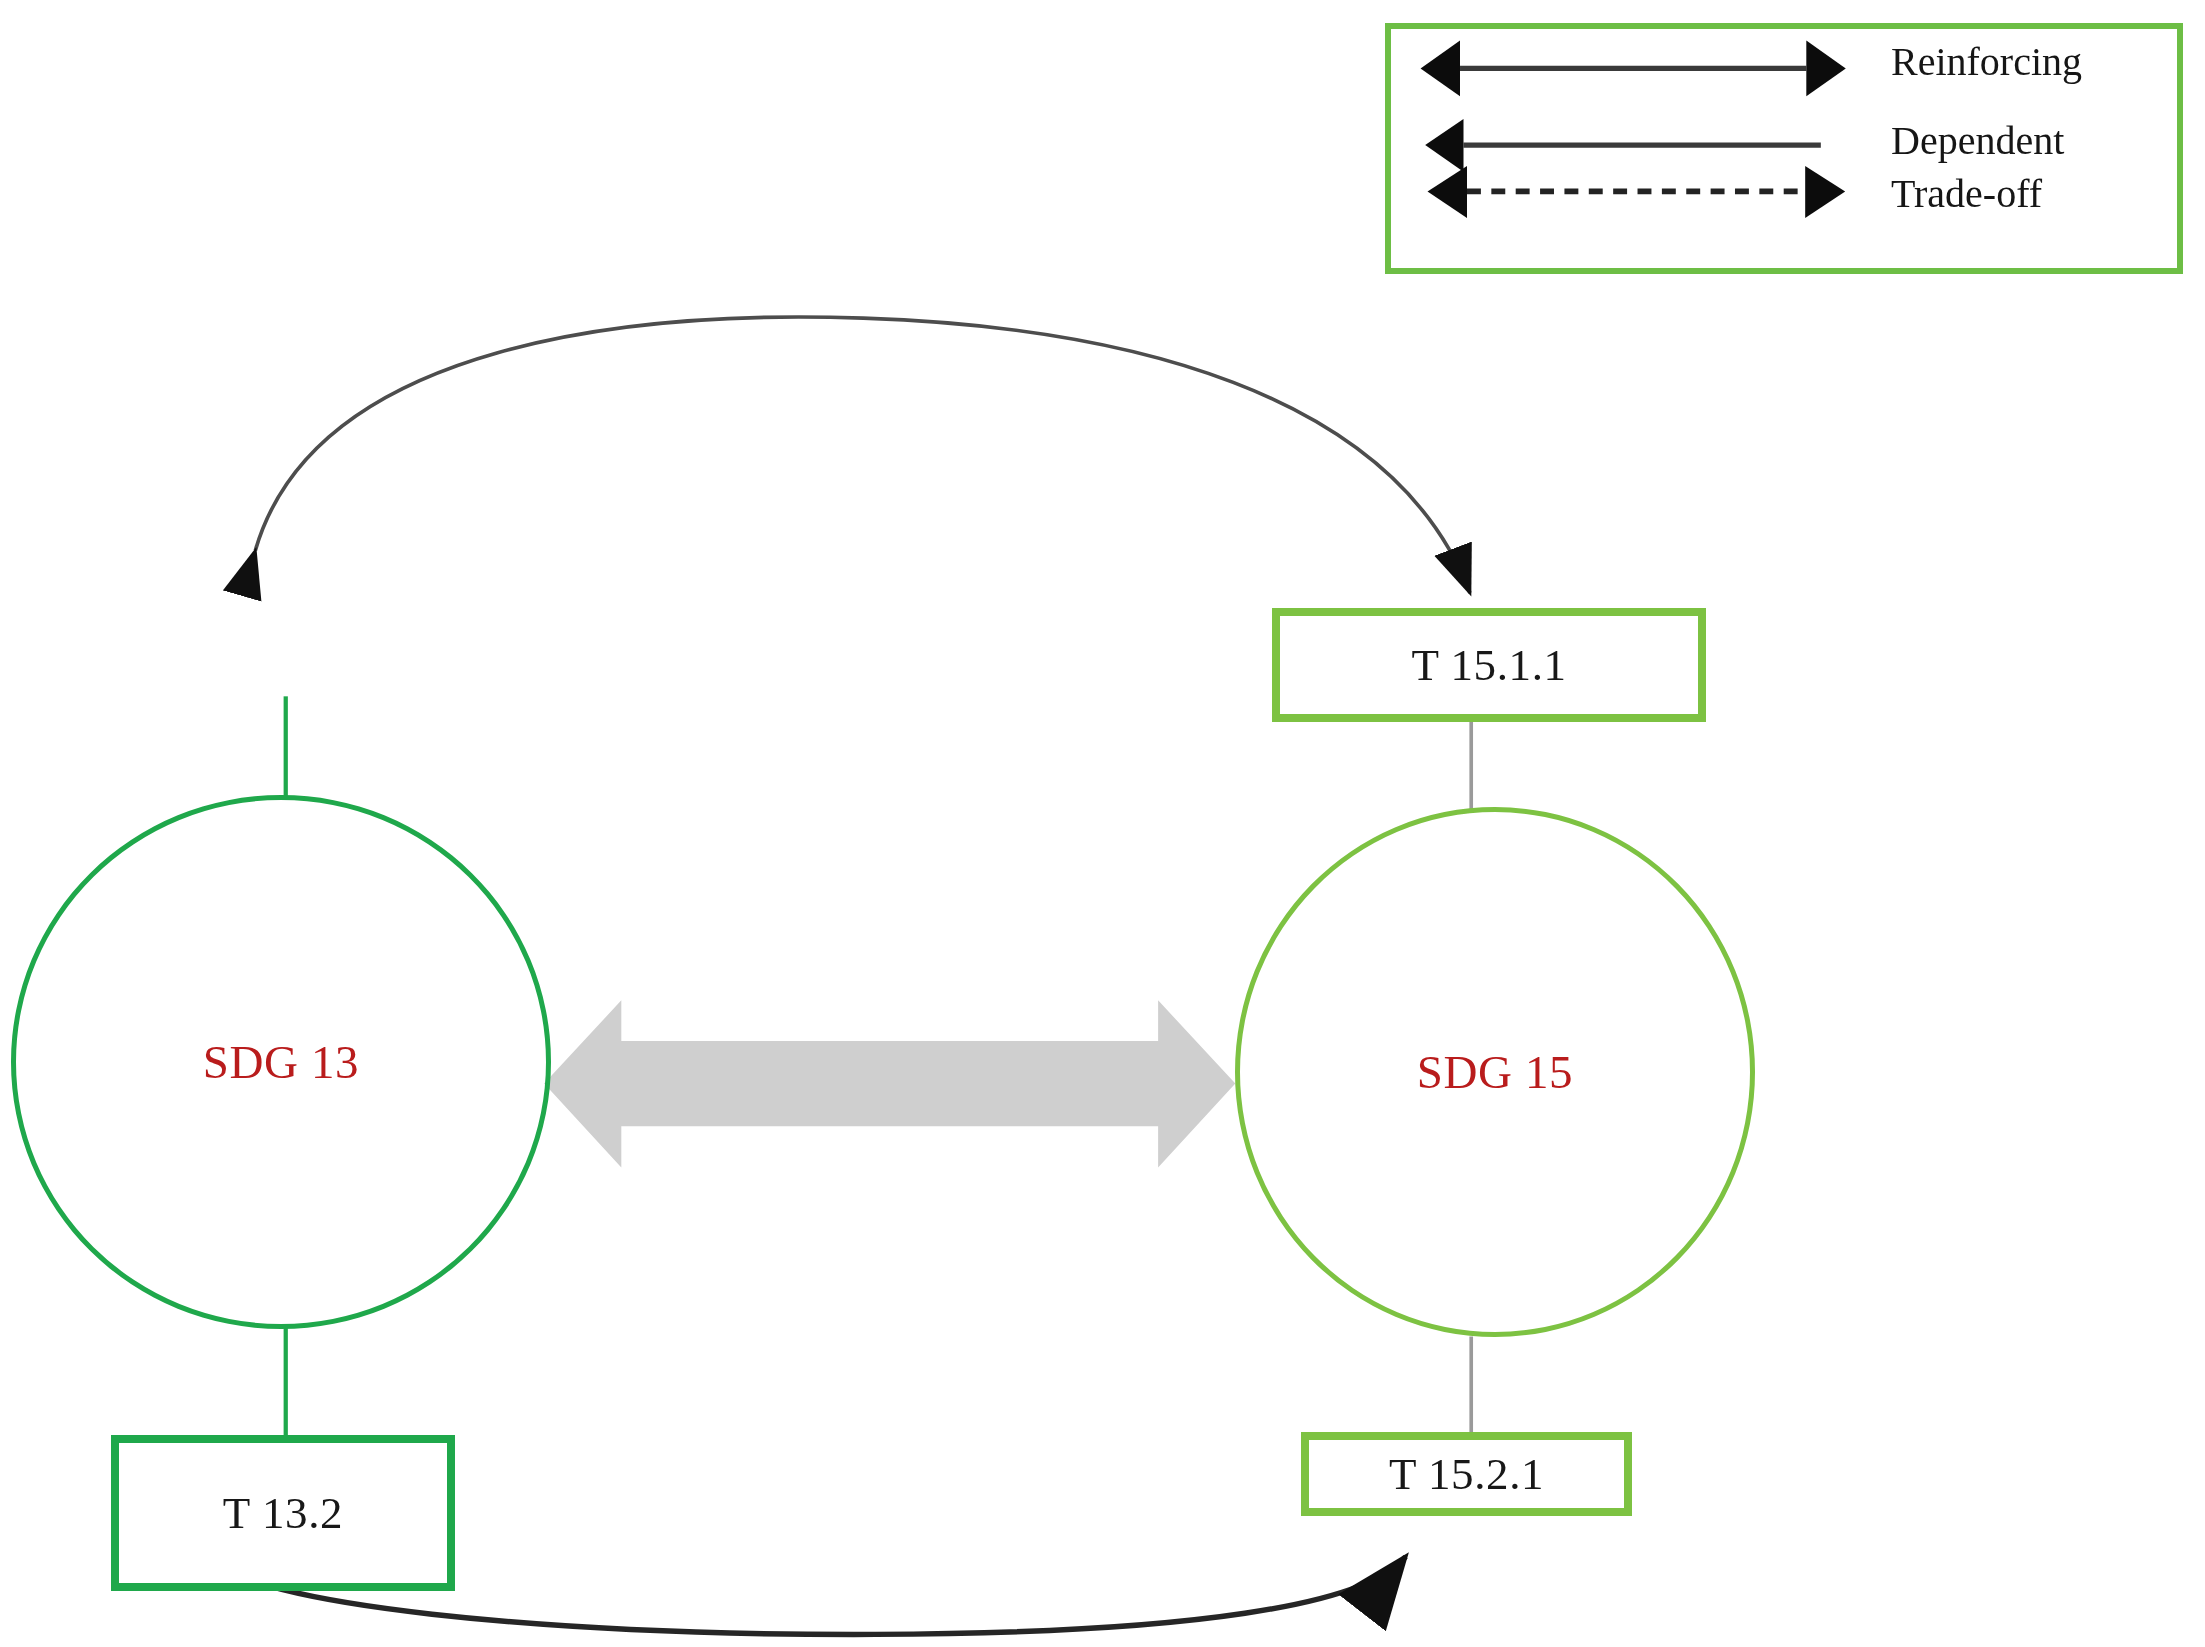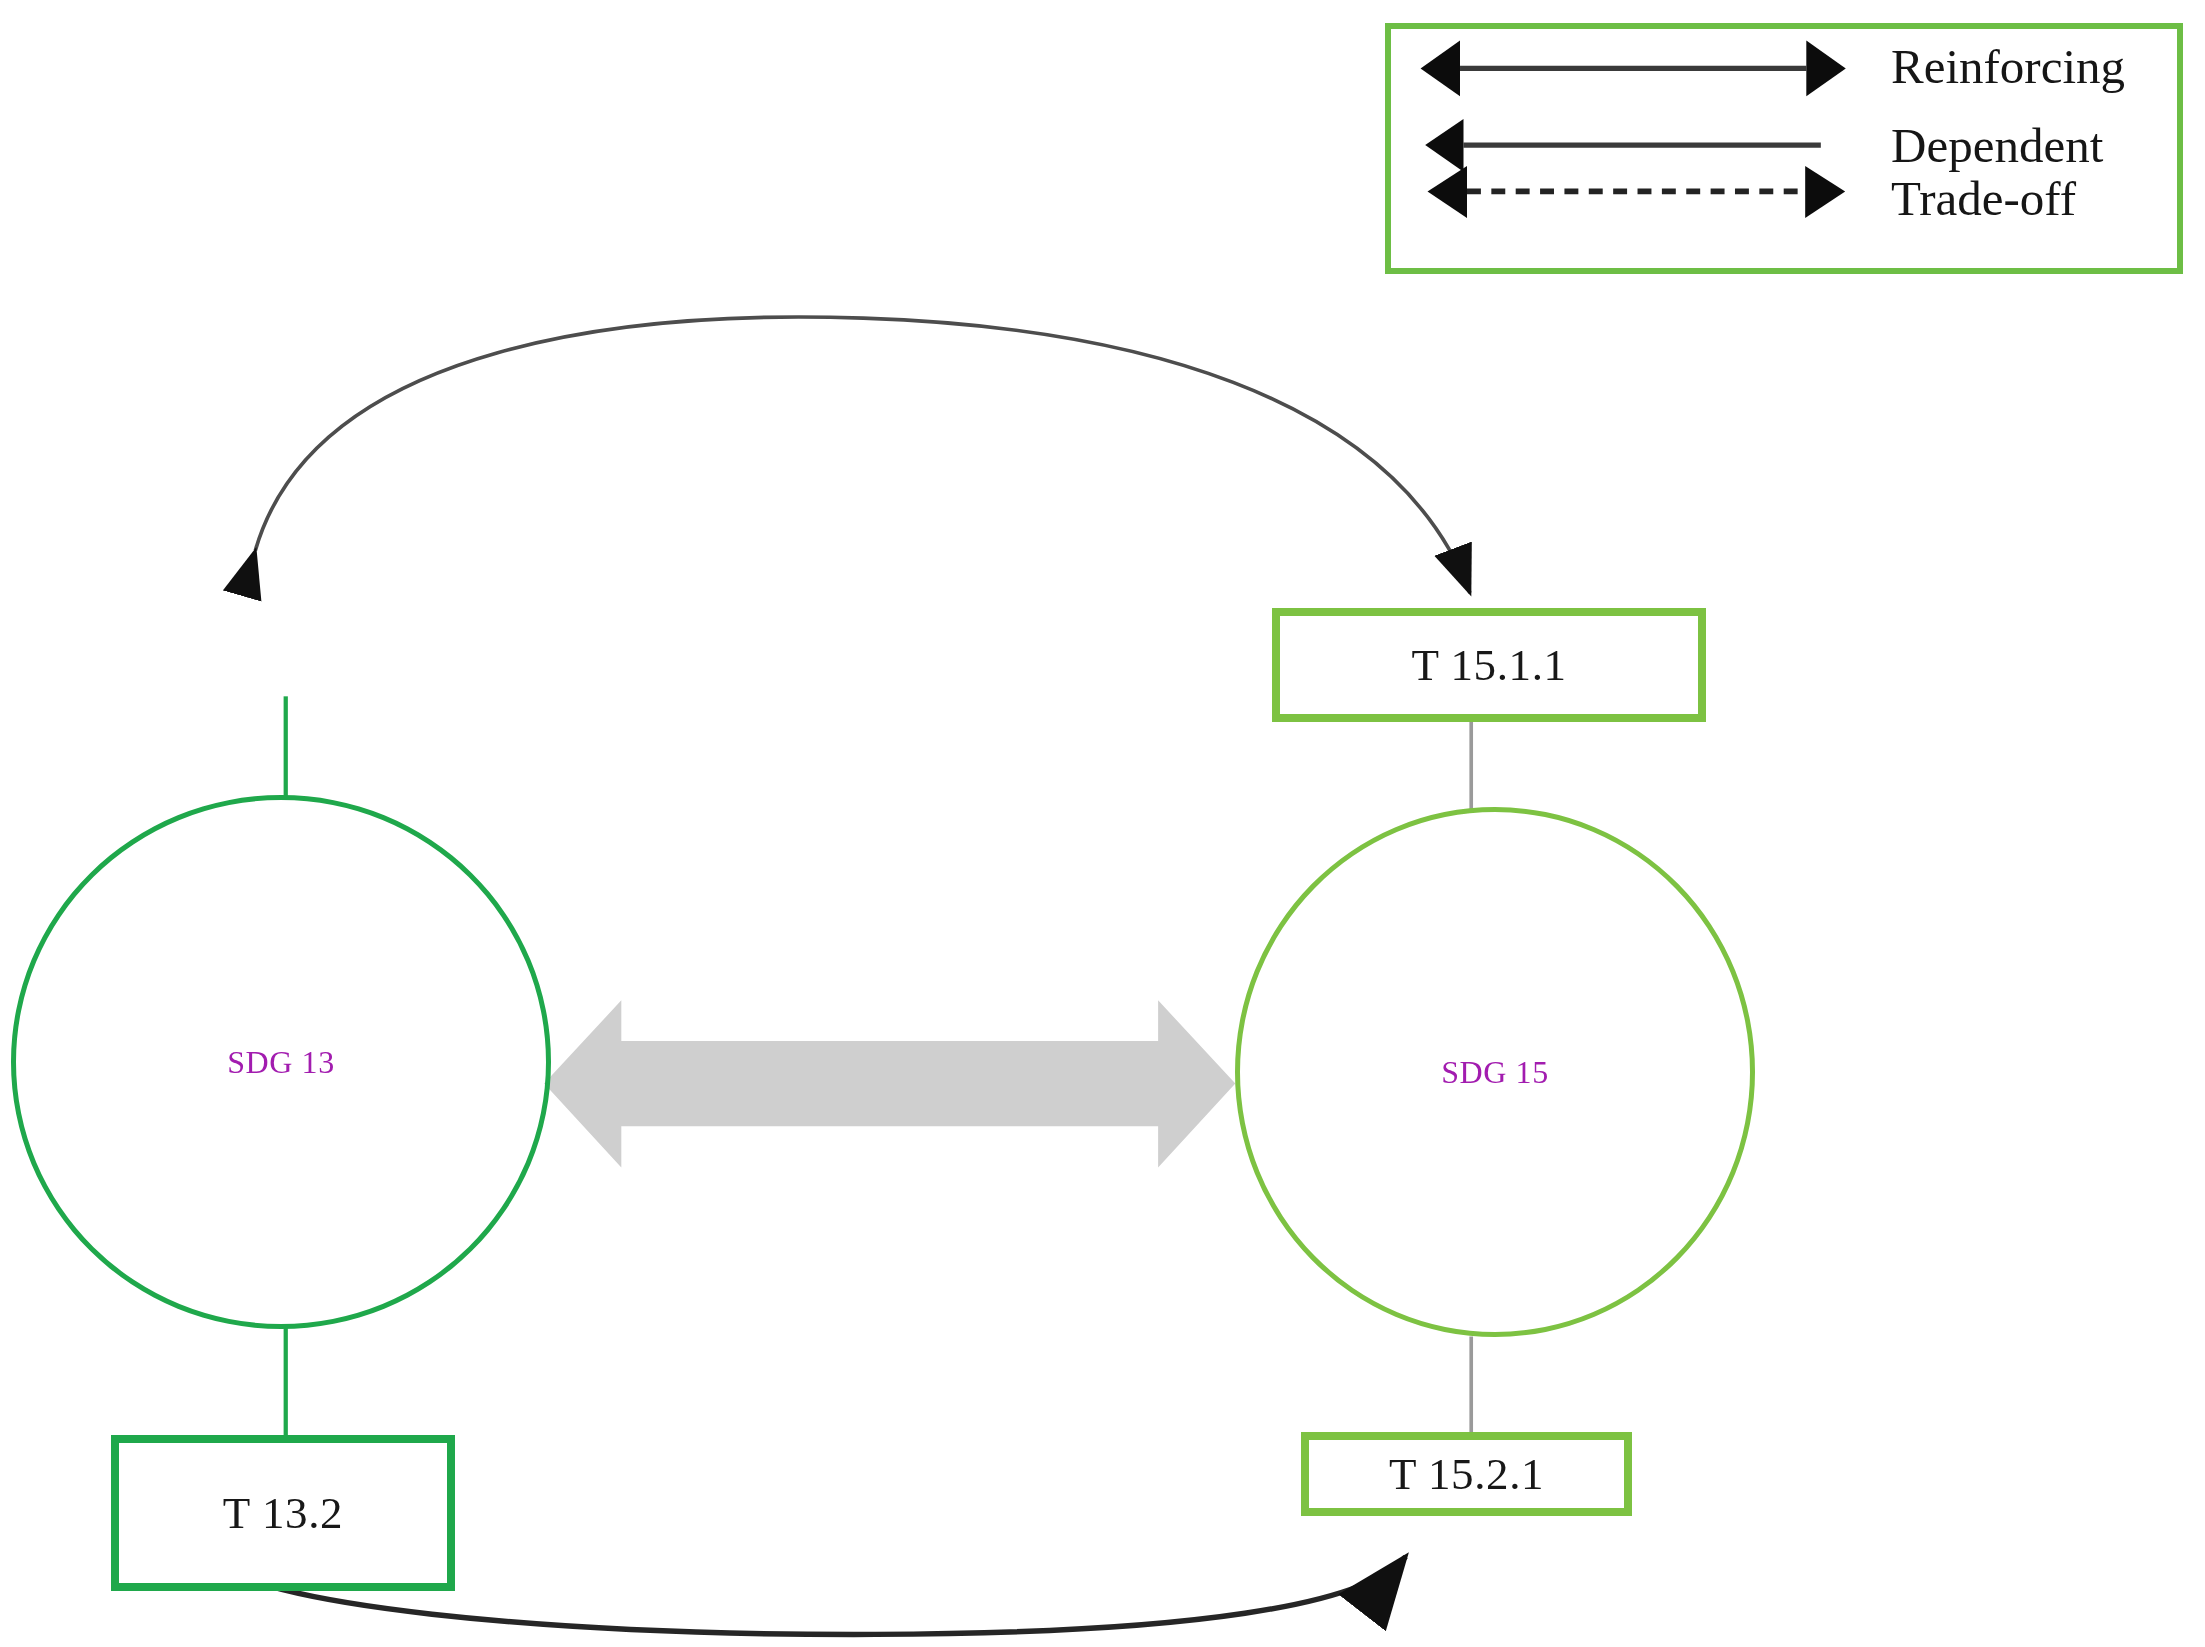--- a/index.html
+++ b/index.html
@@ -43,34 +43,34 @@
     position: absolute;
     box-sizing: border-box;
     border-radius: 50%;
     background: transparent;
     display: flex;
     align-items: center;
     justify-content: center;
     z-index: 4;
   }
   .node-circle span {
-    font-size: 32px;
-    color: #a21caf;
+    font-size: 47px;
+    color: #b91c1c;
     letter-spacing: 0.6px;
     line-height: 1;
   }
   #legend-box {
     position: absolute;
     box-sizing: border-box;
     background: #ffffff;
     z-index: 6;
   }
   .legend-label {
     position: absolute;
-    font-size: 49px;
+    font-size: 40px;
     color: #161616;
     line-height: 1;
     white-space: nowrap;
   }
 </style>
 </head>
 <body>
 
 <div id="canvas">
 

